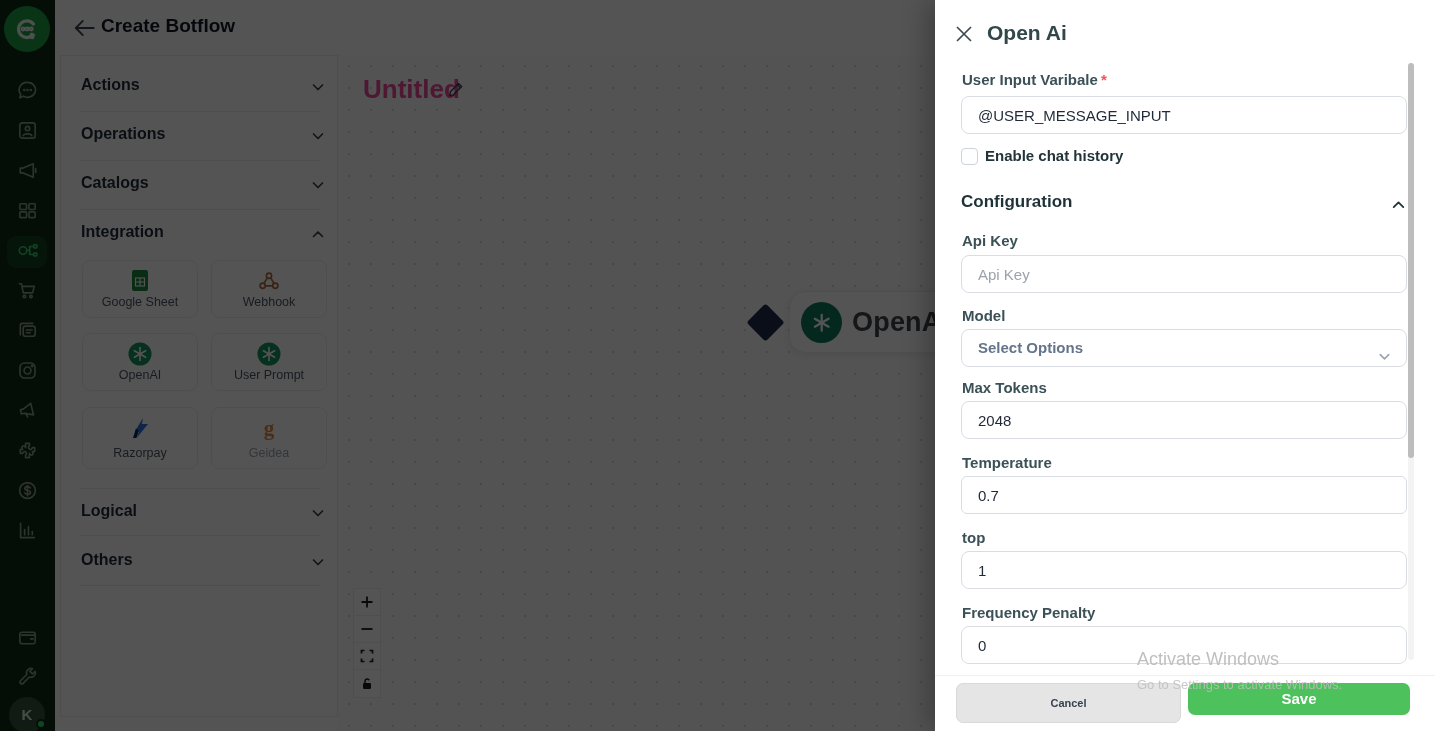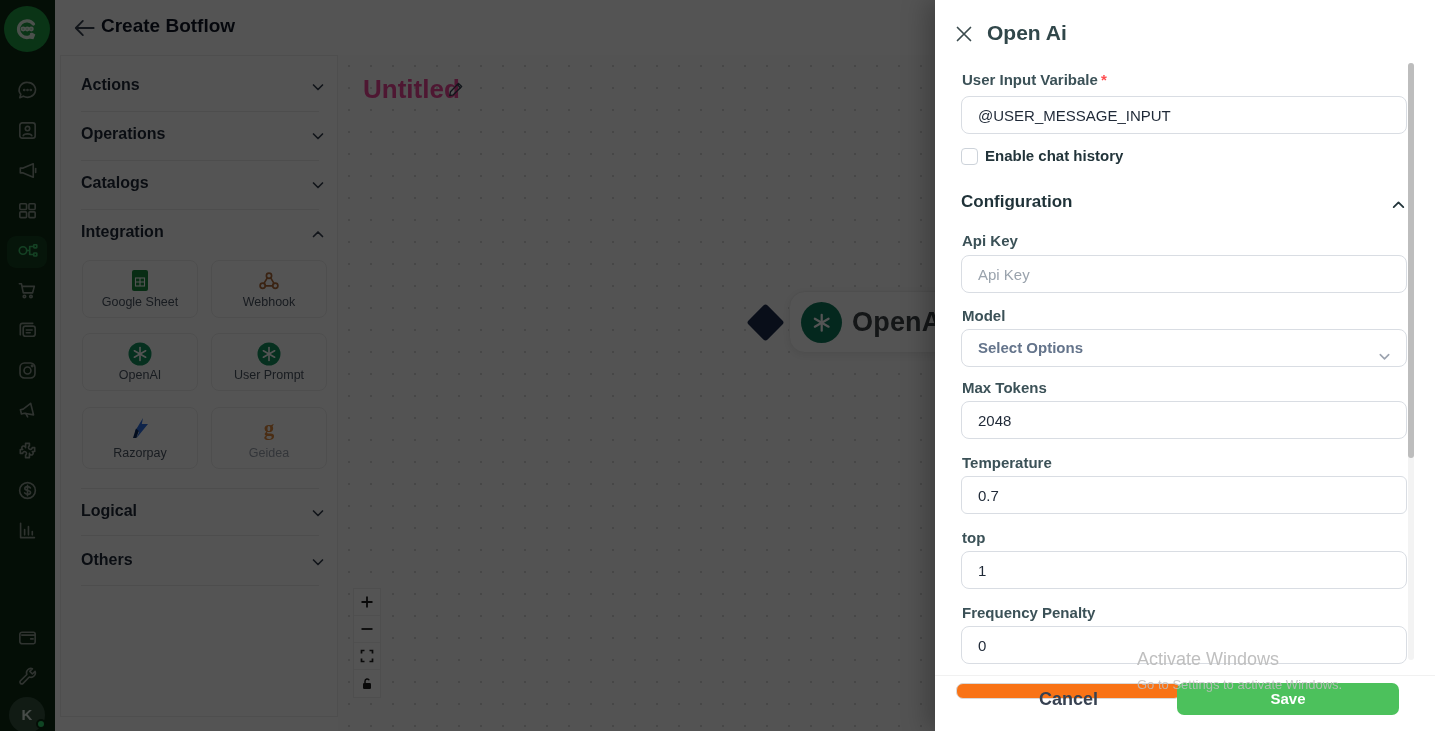--- a/index.html
+++ b/index.html
@@ -86,24 +86,24 @@
   .selbox .chev { position:absolute; right:14px; top:11px; width:15px; height:15px; color:#9ca3af; }
   #cfg-chev { left:455px; top:196px; width:17px; height:17px; color:#22343a; }
   #cfg-title { left:26px; top:192px; font-size:17px; font-weight:700; color:#1f3238; }
 
   #chk-box { left:26px; top:148px; width:17px; height:17px; border:1.5px solid #cdd3da;
              border-radius:4px; background:#fff; }
   #chk-label { left:50px; top:147px; font-size:15px; font-weight:700; color:#22343a; }
 
   #drawer-footer { left:0; top:675px; width:500px; height:56px; background:#fff;
                    border-top:1px solid #f1f1f1; }
-  #btn-cancel { position:absolute; left:21px; top:7px; width:225px; height:16px; background:#f97316;
-                border:1px solid #d9d9d9; border-radius:7px; font-size:18px; font-weight:600;
+  #btn-cancel { position:absolute; left:21px; top:7px; width:225px; height:40px; background:#e5e5e5;
+                border:1px solid #d9d9d9; border-radius:7px; font-size:11px; font-weight:600;
                 color:#374151; text-align:center; line-height:30px; }
-  #btn-save { position:absolute; left:242px; top:7px; width:222px; height:32px;
+  #btn-save { position:absolute; left:253px; top:7px; width:222px; height:32px;
               background:#4cc15c; border:none; border-radius:7px; font-size:15px;
               font-weight:700; color:#ffffff; text-align:center; line-height:32px; }
 
   #sb-track { left:473px; top:63px; width:6px; height:597px; background:#f3f3f3; border-radius:3px; }
   #sb-thumb { left:473px; top:63px; width:6px; height:395px; background:#bdbdbd; border-radius:3px; }
 
   
   #wm1 { left:1137px; top:649px; font-size:18px; color:rgba(188,188,188,.95); z-index:100; }
   #wm2 { left:1137px; top:677px; font-size:13px; color:rgba(190,190,190,.85); z-index:100; }
 

